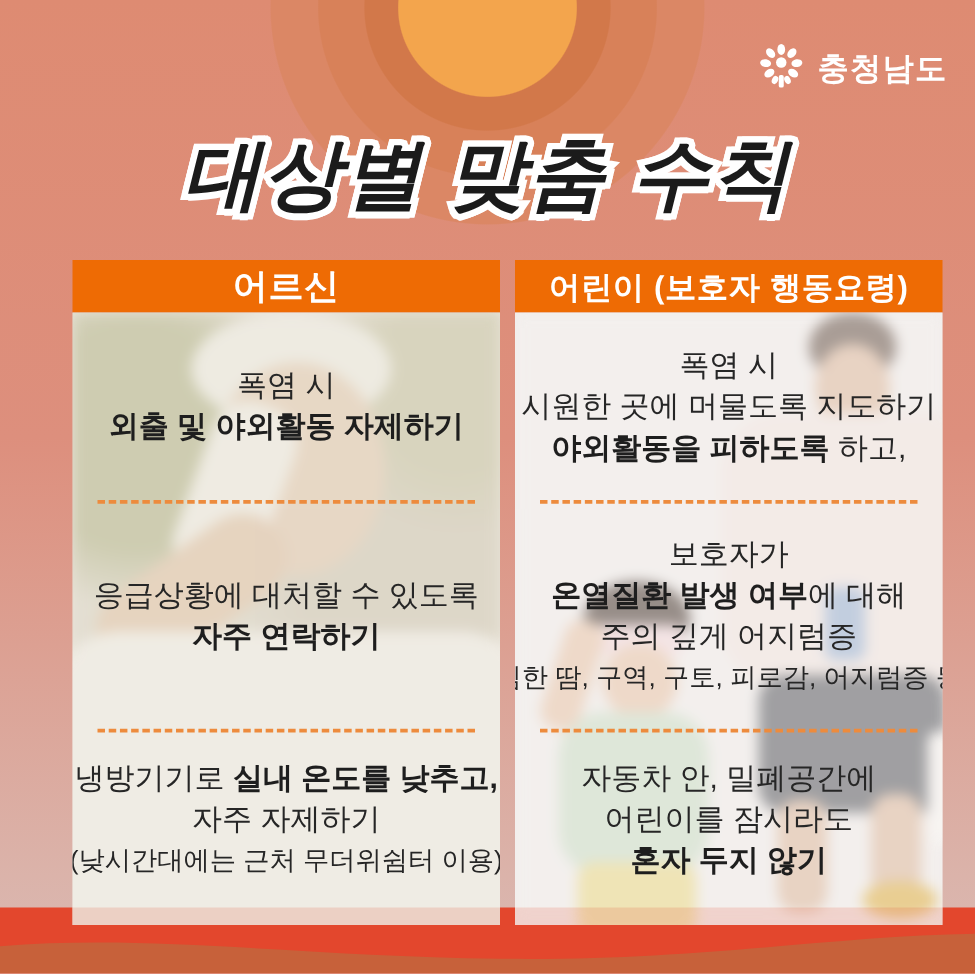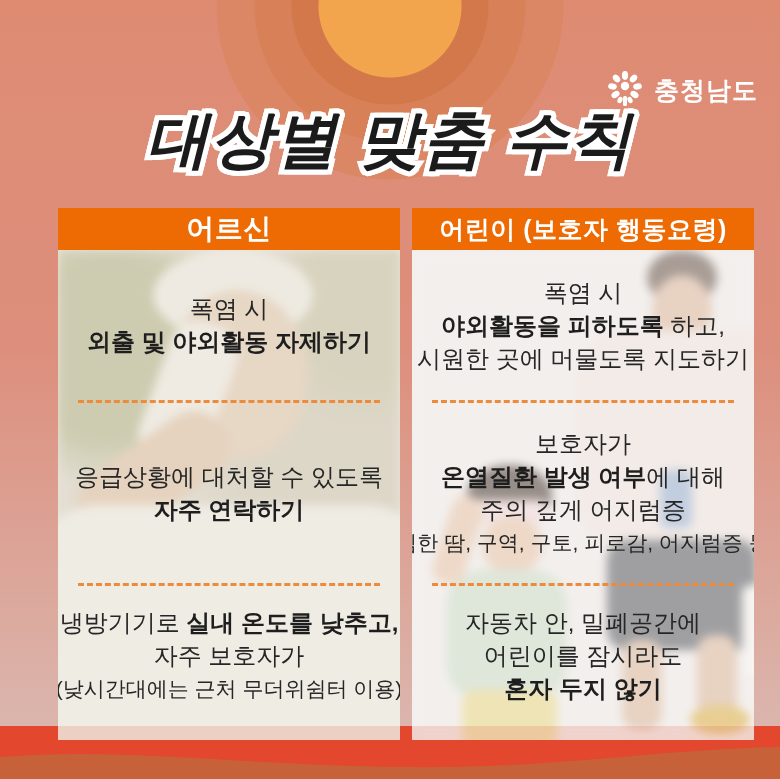--- a/index.html
+++ b/index.html
@@ -9,21 +9,21 @@
   .poster{
     position:relative; width:780px; height:779px; overflow:hidden;
     background-image:
       radial-gradient(circle at 390px 6px,
         #f3a54d 0 70px, #f3a54d 71px, #d2784a 72px 98px,
         #d88159 99px 135px, #db8765 136px 173px, rgba(221,138,112,0) 174px),
       linear-gradient(180deg,#de8b72 0%,#dd8f7d 45%,#dbb3aa 90%,#d9bab4 100%);
   }
 
   
-  .logo{ position:absolute; top:34px; right:22px; display:flex; align-items:center; gap:9px; z-index:6;margin-top:36px;}
+  .logo{ position:absolute; top:34px; right:22px; display:flex; align-items:center; gap:9px; z-index:6;}
   .logo-text{ color:#ffffff; font-size:25px; font-weight:800; letter-spacing:1px; }
 
   .title{
     position:absolute; top:98px; left:0; width:100%; text-align:center; z-index:5;
     font-size:62px; font-weight:900; letter-spacing:2px; color:#1b1b1b;
     -webkit-text-stroke:10px #ffffff; paint-order:stroke fill;
     text-shadow:
       -4px -4px 0 #fff, 4px -4px 0 #fff, -4px 4px 0 #fff, 4px 4px 0 #fff,
       0 -5px 0 #fff, 0 5px 0 #fff, -5px 0 0 #fff, 5px 0 0 #fff;
     font-style: italic;
@@ -115,21 +115,21 @@
           <div class="line"><span class="b">외출 및 야외활동 자제하기</span></div>
         </div>
         <div class="divider"></div>
         <div class="sec sec2">
           <div class="line"><span>응급상황에 대처할 수 있도록</span></div>
           <div class="line"><span class="b">자주 연락하기</span></div>
         </div>
         <div class="divider"></div>
         <div class="sec sec3">
           <div class="line"><span>냉방기기로 </span><span class="b">실내 온도를 낮추고,</span></div>
-          <div class="line"><span>자주 보호자가</span></div>
+          <div class="line"><span>자주 자제하기</span></div>
           <div class="line small"><span>(낮시간대에는 근처 무더위쉼터 이용)</span></div>
         </div>
       </div>
       <div class="bottom-tint"></div>
     </div>
   </section>
 
   <section class="card right">
     <div class="card-header">어린이 (보호자 행동요령)</div>
     <div class="card-body">
@@ -149,22 +149,22 @@
         <div style="left:60px;top:250px;width:75px;height:24px;background:#f6dde0;border-radius:8px;"></div>
         <div style="left:70px;top:265px;width:60px;height:60px;background:#ecc9ad;"></div>
         <div style="left:35px;top:320px;width:120px;height:130px;background:#cfe2cb;border-radius:35px;"></div>
         <div style="left:50px;top:440px;width:95px;height:60px;background:#eedd8b;border-radius:14px;"></div>
         <div style="left:30px;top:245px;width:32px;height:90px;background:#ecc9ad;border-radius:14px;transform:rotate(18deg);"></div>
       </div>
 
       <div class="content">
         <div class="sec sec1">
           <div class="line"><span>폭염 시</span></div>
+          <div class="line"><span>시원한 곳에 머물도록 지도하기</span></div>
           <div class="line"><span class="b">야외활동을 피하도록</span><span> 하고,</span></div>
-          <div class="line"><span>시원한 곳에 머물도록 지도하기</span></div>
         </div>
         <div class="divider"></div>
         <div class="sec sec2">
           <div class="line"><span>보호자가</span></div>
           <div class="line"><span class="b">온열질환 발생 여부</span><span>에 대해</span></div>
           <div class="line"><span>주의 깊게 어지럼증</span></div>
           <div class="line small"><span>(심한 땀, 구역, 구토, 피로감, 어지럼증 등)</span></div>
         </div>
         <div class="divider"></div>
         <div class="sec sec3">

